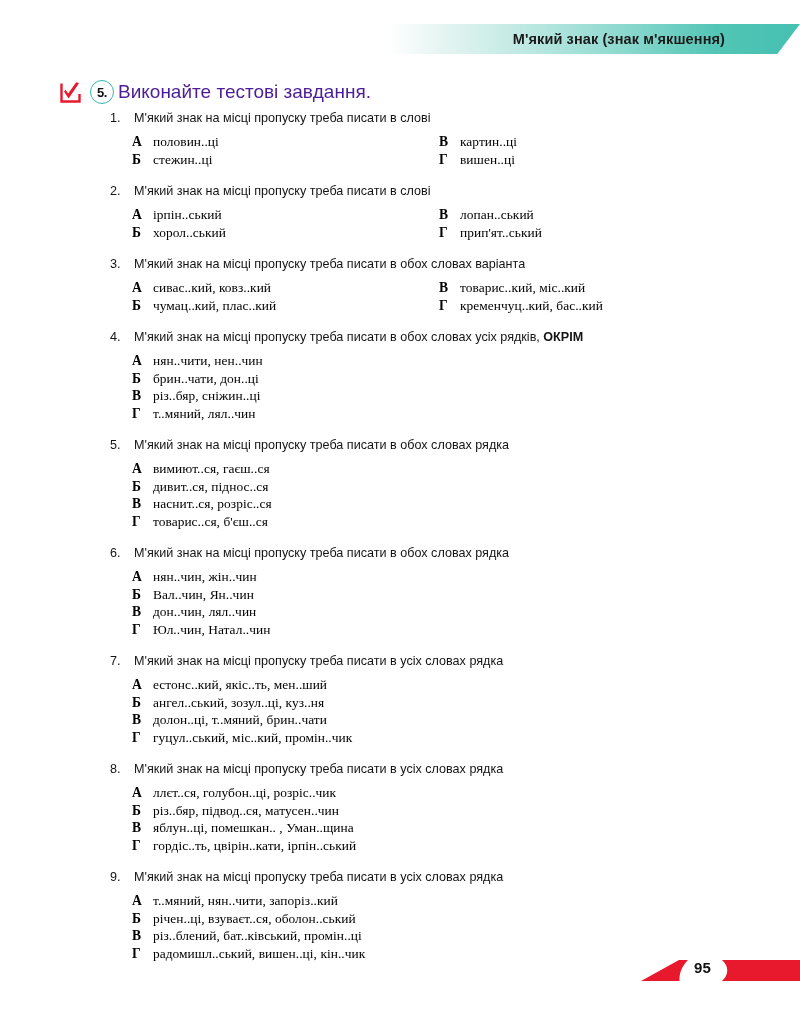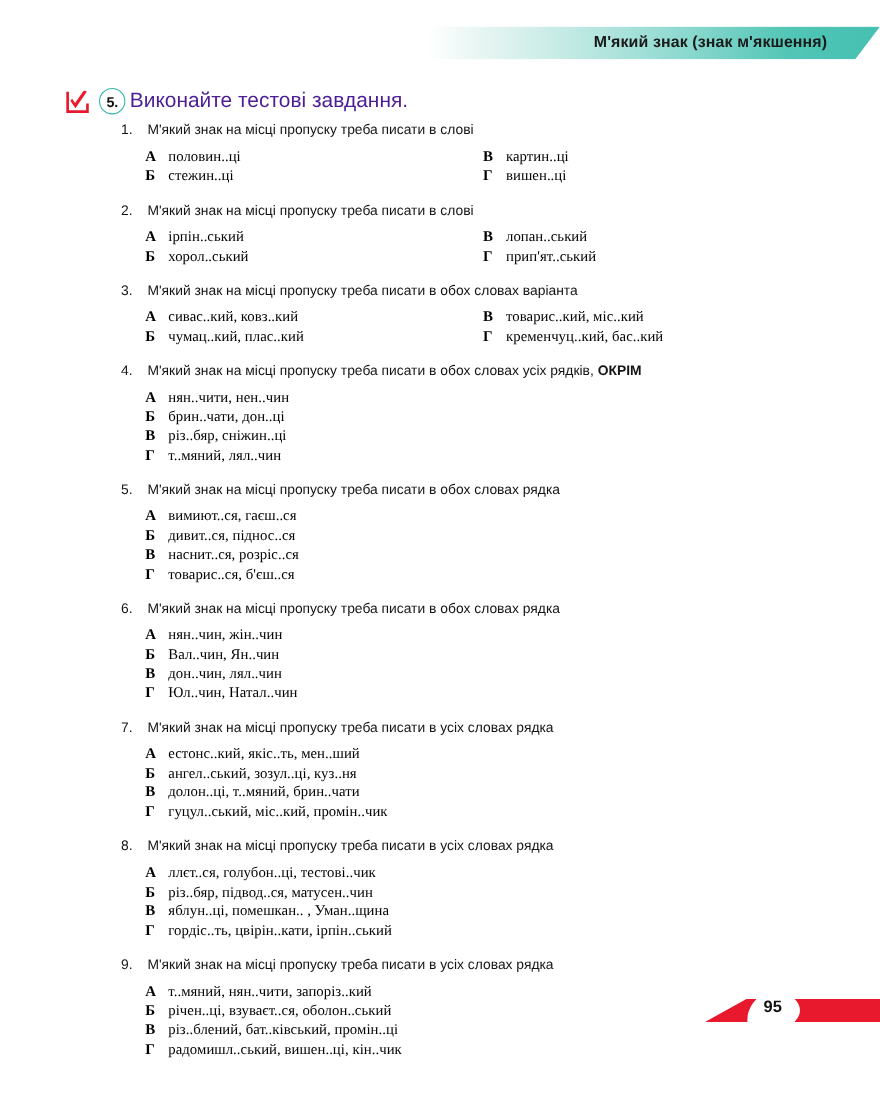--- a/index.html
+++ b/index.html
@@ -29,21 +29,21 @@
                 #bde8e2 34%,
                 #8ad8ce 58%,
                 #52c5b6 80%,
                 #45c0b1 100%);
     -webkit-clip-path: polygon(0 0, 100% 0, 100% 0, 94.5% 100%, 0 100%);
     clip-path: polygon(0 0, 100% 0, 100% 0, 94.5% 100%, 0 100%);
     display: flex;
     align-items: center;
     justify-content: flex-end;
     box-sizing: border-box;
-    padding-right: 48px;
+    padding-right: 75px;
   }
   .header-title {
     font-size: 14.5px;
     font-weight: bold;
     color: #1a1a1a;
     letter-spacing: 0.1px;
     white-space: nowrap;
   }
 
   
@@ -152,21 +152,21 @@
   .col-right { flex: none; }
 
   .opts.one-col .opt { margin-left: 132px; line-height: 17.5px; }
 
   .q-gap { height: 15px; }
 
   
   .footer {
     position: absolute;
     left: 0;
-    top: 906px;
+    top: 958px;
     width: 800px;
     height: 26px;
   }
   .foot-wedge-shape {
     position: absolute;
     left: 641px;
     top: 2px;
     width: 47px;
     height: 21px;
     overflow: hidden;
@@ -402,21 +402,21 @@
       <div class="q-gap"></div>
     </div>
     <div class="question">
       <div class="q-head">
         <span class="q-num">8.</span>
         <span class="q-text">М'який знак на місці пропуску треба писати в усіх словах рядка</span>
       </div>
       <div class="opts one-col">
         <div class="opt">
           <span class="lbl">А</span>
-          <span class="txt">ллєт..ся, голубон..ці, тестові..чик</span>
+          <span class="txt">ллєт..ся, голубон..ці, розріс..чик</span>
         </div>
         <div class="opt">
           <span class="lbl">Б</span>
           <span class="txt">різ..бяр, підвод..ся, матусен..чин</span>
         </div>
         <div class="opt">
           <span class="lbl">В</span>
           <span class="txt">яблун..ці, помешкан.. , Уман..щина</span>
         </div>
         <div class="opt">

